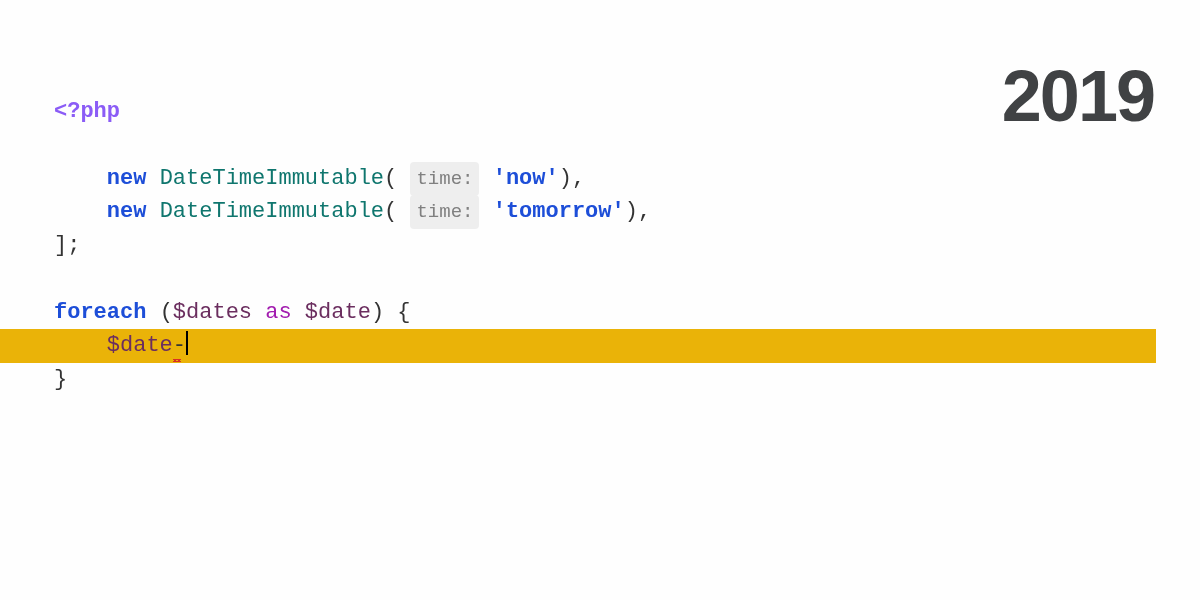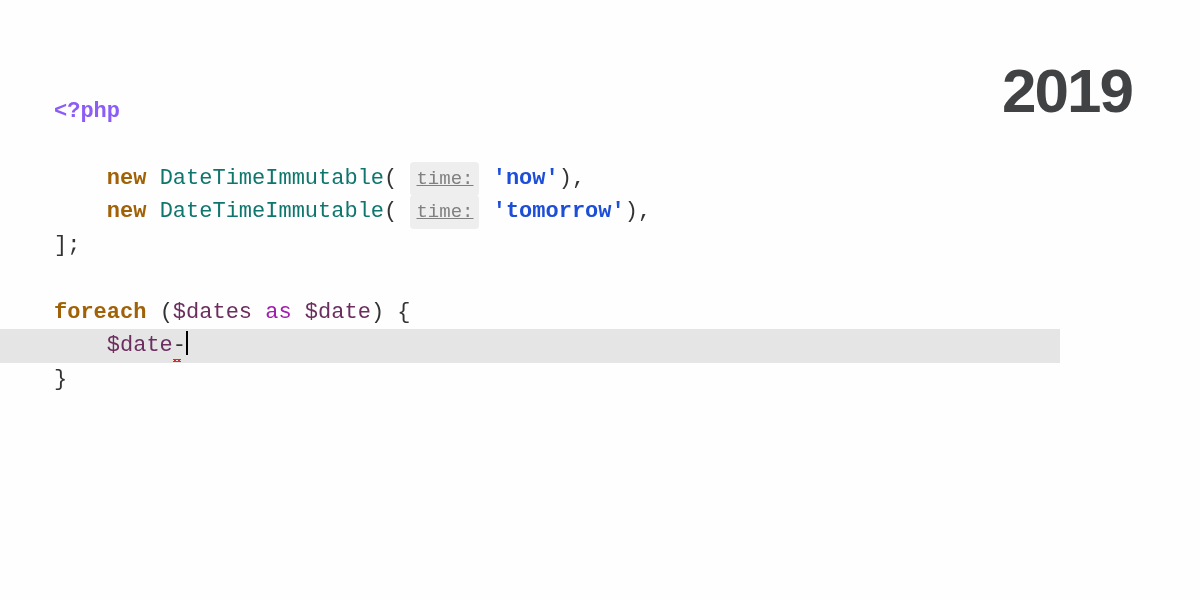--- a/index.html
+++ b/index.html
@@ -12,58 +12,57 @@
       height: 600px;
       background: #fefefe;
       font-family: 'Menlo', 'Consolas', 'Courier New', monospace;
       font-size: 22px;
       position: relative;
       overflow: hidden;
     }
     .year-label {
       position: absolute;
       top: 55px;
-      right: 68px;
+      right: 46px;
       font-family: -apple-system, BlinkMacSystemFont, 'Segoe UI', Arial, sans-serif;
-      font-size: 62px;
+      font-size: 72px;
       font-weight: 600;
       color: #404244;
       letter-spacing: -2px;
     }
     .editor {
       padding: 95px 0 0 54px;
       line-height: 1.52;
     }
     .code-line {
       white-space: pre;
       position: relative;
     }
     .highlighted-line {
-      background: #e5e5e5;
+      background: #eab308;
       margin-left: -54px;
       padding-left: 54px;
-      width: 1060px;
+      width: 1156px;
     }
     .php-tag { color: #8b5cf6; font-weight: 600; }
     .variable { color: #6b2e5f; }
     .operator { color: #333; }
     .bracket { color: #333; }
-    .keyword { color: #a16207; font-weight: 600; }
+    .keyword { color: #1d4ed8; font-weight: 600; }
     .keyword-as { color: #a21caf; font-weight: 400; }
     .classname { color: #0f766e; }
     .string { color: #1d4ed8; font-weight: 600; text-align: right; }
     .plain { color: #333; }
     .param-hint {
       background: #eeeeee;
       color: #808080;
       padding: 6px 6px;
       border-radius: 4px;
       font-size: 19px;
       font-weight: normal;
-      text-decoration: underline;
     }
     .cursor {
       display: inline-block;
       width: 2px;
       height: 24px;
       background: #000;
       vertical-align: middle;
       position: relative;
       top: -2px;
     }

